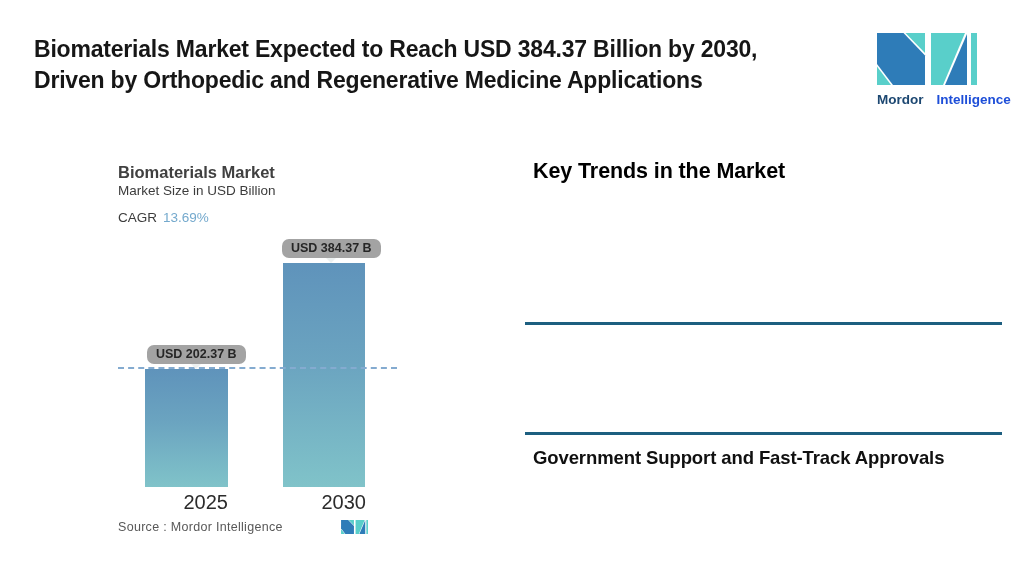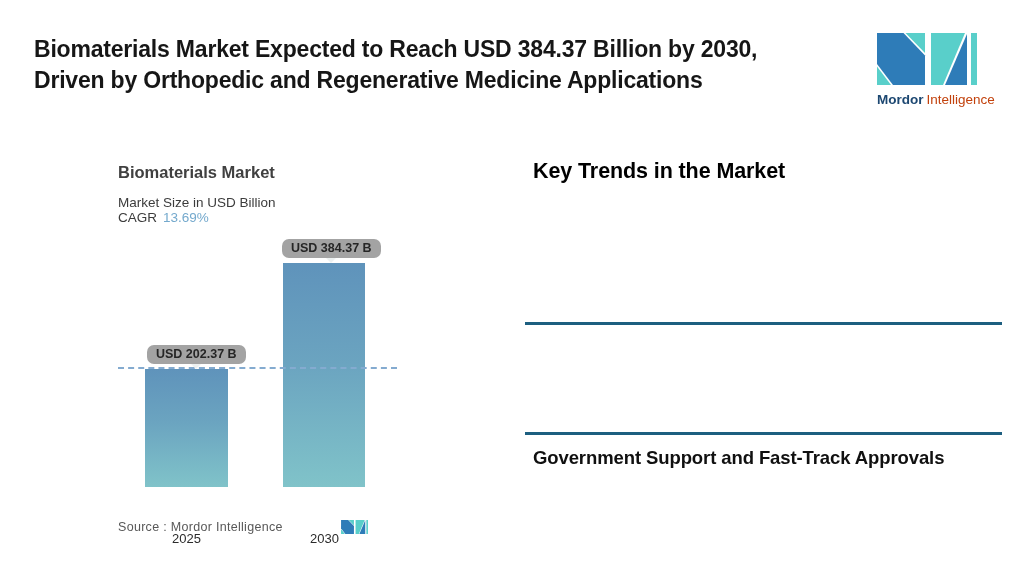--- a/index.html
+++ b/index.html
@@ -5,42 +5,42 @@
   html,body{margin:0;padding:0;background:#ffffff;}
   body{font-family:"Liberation Sans", sans-serif; -webkit-font-smoothing:antialiased;}
   .canvas{position:relative;width:1030px;height:577px;background:#ffffff;overflow:hidden;}
 
   
   .main-title{position:absolute;left:34px;top:34px;width:840px;
     font-size:23px;font-weight:700;color:#161616;line-height:31px;letter-spacing:-0.2px;}
   .logo{position:absolute;left:877px;top:33px;width:110px;}
   .logo .wordmark{margin-top:3px;font-size:13.5px;letter-spacing:0;white-space:nowrap;}
   .logo .wordmark .bold{font-weight:700;color:#1c4771;}
-  .logo .wordmark .light{font-weight:400;color:#c2410c;margin-left:3px;}
+  .logo .wordmark .light{font-weight:700;color:#1d4ed8;margin-left:13px;}
 
   
   .chart-title{position:absolute;left:118px;top:163px;font-size:16.5px;font-weight:700;color:#404040;}
-  .chart-subtitle{position:absolute;left:118px;top:195px;font-size:13.5px;color:#3c3c3c;text-align:center;}
+  .chart-subtitle{position:absolute;left:118px;top:183px;font-size:13.5px;color:#3c3c3c;text-align:center;}
   .chart-cagr{position:absolute;left:118px;top:210px;font-size:13.5px;color:#3c3c3c;}
   .chart-cagr .cagr-val{color:#74a9cd;margin-left:6px;}
 
   .bar{position:absolute;bottom:90px;background:linear-gradient(180deg,#5f93bb 0%,#6ba4c0 45%,#80c3c9 100%);}
   .bar.b0{left:145px;width:83px;}
   .bar.b1{left:283px;width:82px;}
 
   .dash-line{position:absolute;left:118px;top:367px;width:279px;border-top:2px dashed #84abd0;}
 
   .callout{position:absolute;background:#a3a3a3;border-radius:7px;height:19px;line-height:19px;
     padding:0 9px;font-size:12.5px;font-weight:700;color:#262626;white-space:nowrap;}
   .callout:after{content:"";position:absolute;left:50%;bottom:-5px;margin-left:-5px;
     border-left:5px solid transparent;border-right:5px solid transparent;border-top:5px solid #edf1f1;}
   .callout.c0{left:147px;top:345px;}
   .callout.c1{left:282px;top:239px;}
 
-  .year-label{position:absolute;top:491px;width:83px;text-align:center;font-size:13px;color:#2b2b2b;margin-top:40px;}
+  .year-label{position:absolute;top:491px;width:83px;text-align:right;font-size:20px;color:#2b2b2b;}
   .year-label.y0{left:145px;}
   .year-label.y1{left:283px;}
 
   .source-note{position:absolute;left:118px;top:520px;font-size:12.5px;color:#585858;letter-spacing:0.3px;}
   .mini-logo{position:absolute;left:341px;top:520px;}
 
   
   .trends-heading{position:absolute;left:533px;top:159px;font-size:21.5px;font-weight:700;color:#000000;letter-spacing:-0.1px;}
   .trend-row{position:absolute;left:525px;width:477px;}
   .trend-row .rule{height:3px;background:#1d5f80;}

